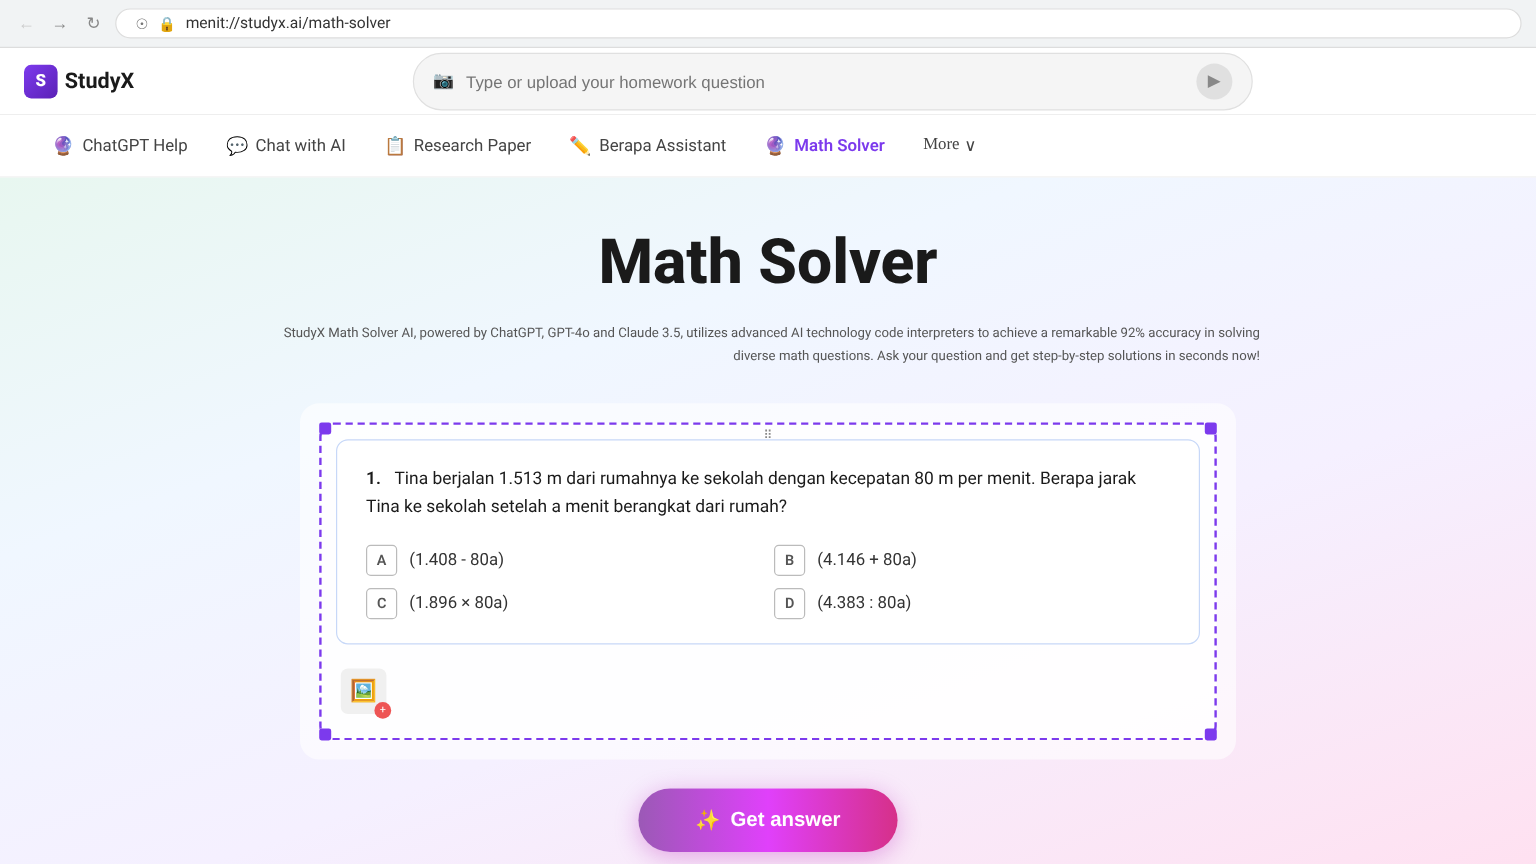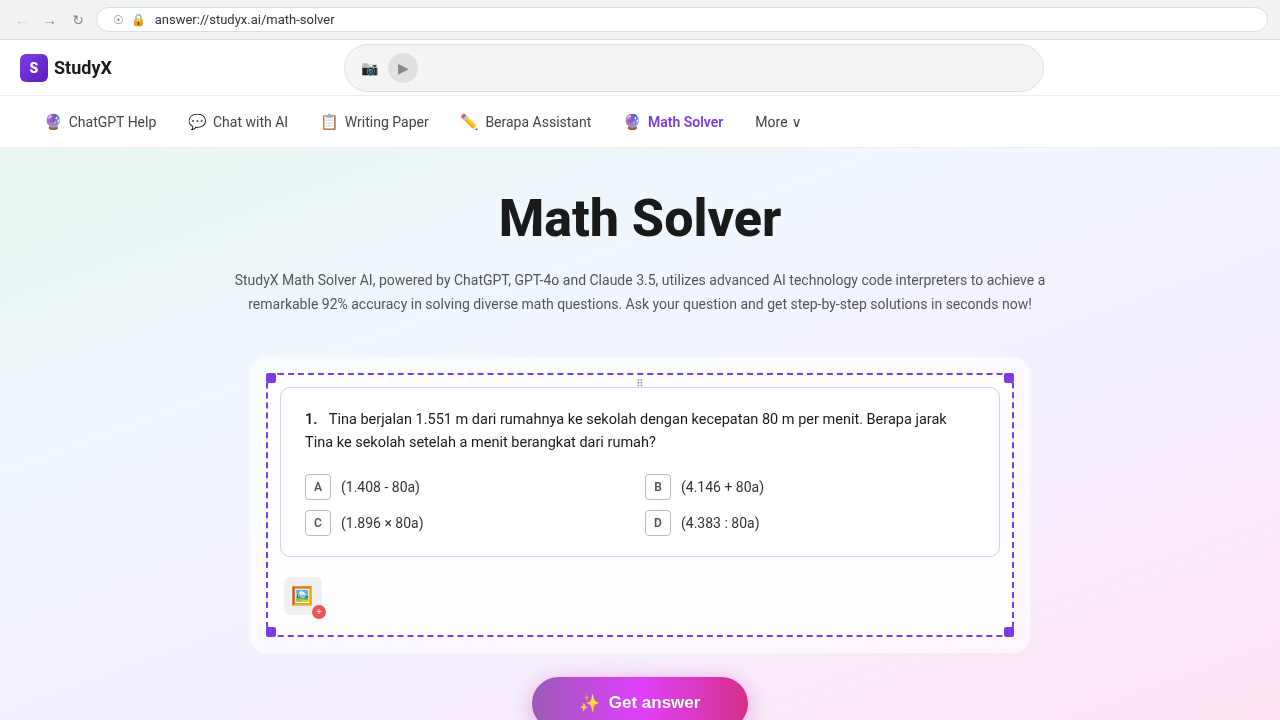--- a/index.html
+++ b/index.html
@@ -121,27 +121,28 @@
       white-space: nowrap;
       transition: background 0.15s;
     }
     .nav-item.active {
       color: #7c3aed;
       font-weight: 600;
     }
     .nav-item .nav-icon { font-size: 15px; }
     .nav-item-more {
       display: flex;
-      align-items: flex-end;
+      align-items: flex-start;
       gap: 4px;
       padding: 8px 14px;
       border-radius: 8px;
       font-size: 14px;
       color: #444;
       cursor: pointer;
+      font-family: Liberation Serif, serif;
     }
 
     
     .main-content {
       background: linear-gradient(160deg, #e8f7f0 0%, #f0f7ff 30%, #f5f0ff 60%, #ffe0f0 100%);
       min-height: calc(720px - 40px - 56px - 52px);
       padding: 40px 20px 30px;
       display: flex;
       flex-direction: column;
       align-items: center;
@@ -150,26 +151,26 @@
 
     .page-title {
       font-size: 52px;
       font-weight: 800;
       color: #1a1a1a;
       margin-bottom: 20px;
       text-align: center;
     }
 
     .page-description {
-      font-size: 14px;
+      font-size: 11px;
       color: #555;
-      text-align: center;
+      text-align: right;
       max-width: 820px;
       line-height: 1.7;
-      margin-bottom: 40px;
+      margin-bottom: 30px;
     }
 
     
     .upload-container {
       width: 780px;
       max-width: 100%;
       background: rgba(255,255,255,0.6);
       border-radius: 16px;
       padding: 16px;
     }
@@ -298,51 +299,52 @@
 </head>
 <body>
 
 <div class="browser-bar">
   <div class="browser-nav-btn disabled">←</div>
   <div class="browser-nav-btn">→</div>
   <div class="browser-nav-btn">↻</div>
   <div class="browser-address-bar">
     <span class="site-icon">☉</span>
     <span class="lock-icon">🔒</span>
-    <span>answer://studyx.ai/math-solver</span>
+    <span>menit://studyx.ai/math-solver</span>
   </div>
 </div>
 
 <div class="app-header">
   <div class="logo">
     <div class="logo-icon">
       <span>S</span>
     </div>
     <span>StudyX</span>
   </div>
   <div class="search-bar">
     <span class="search-bar-icon">📷</span>
+    <input class="search-bar-input" type="text" placeholder="Type or upload your homework question" style="">
     <div class="search-bar-send">
       <span>▶</span>
     </div>
   </div>
 </div>
 
 <div class="nav-bar">
   <div class="nav-item">
     <span class="nav-icon">🔮</span>
     <span>ChatGPT Help</span>
   </div>
   <div class="nav-item">
     <span class="nav-icon">💬</span>
     <span>Chat with AI</span>
   </div>
   <div class="nav-item">
     <span class="nav-icon">📋</span>
-    <span>Writing Paper</span>
+    <span>Research Paper</span>
   </div>
   <div class="nav-item">
     <span class="nav-icon">✏️</span>
     <span>Berapa Assistant</span>
   </div>
   <div class="nav-item active">
     <span class="nav-icon">🔮</span>
     <span>Math Solver</span>
   </div>
   <div class="nav-item-more">
@@ -360,21 +362,21 @@
 
       <div class="corner-handle tl"></div>
       <div class="corner-handle tr"></div>
       <div class="corner-handle bl"></div>
       <div class="corner-handle br"></div>
 
       <div class="question-card">
         <div class="resize-handle-top">⠿</div>
         <div class="question-text">
           <span class="question-number">1.</span>
-          <span>Tina berjalan 1.551 m dari rumahnya ke sekolah dengan kecepatan 80 m per menit. Berapa jarak Tina ke sekolah setelah a menit berangkat dari rumah?</span>
+          <span>Tina berjalan 1.513 m dari rumahnya ke sekolah dengan kecepatan 80 m per menit. Berapa jarak Tina ke sekolah setelah a menit berangkat dari rumah?</span>
         </div>
         <div class="options-grid">
           <div class="option-item">
             <div class="option-badge">A</div>
             <span>(1.408 - 80a)</span>
           </div>
           <div class="option-item">
             <div class="option-badge">B</div>
             <span>(4.146 + 80a)</span>
           </div>

